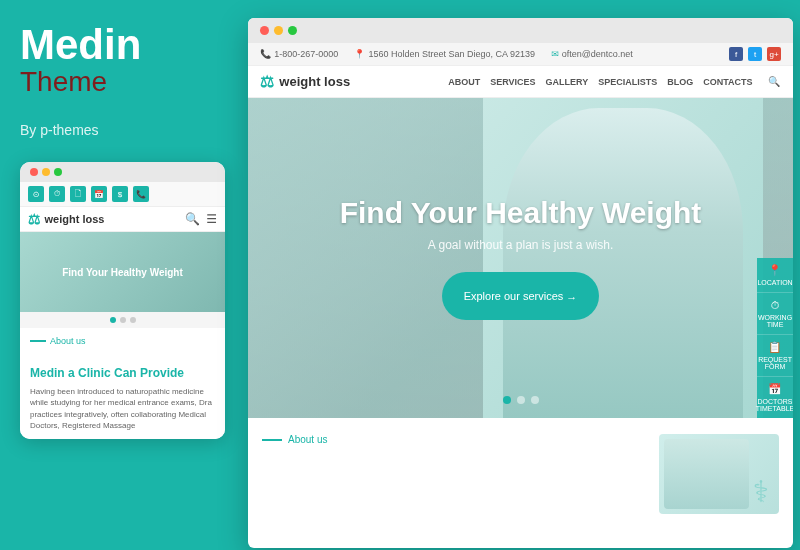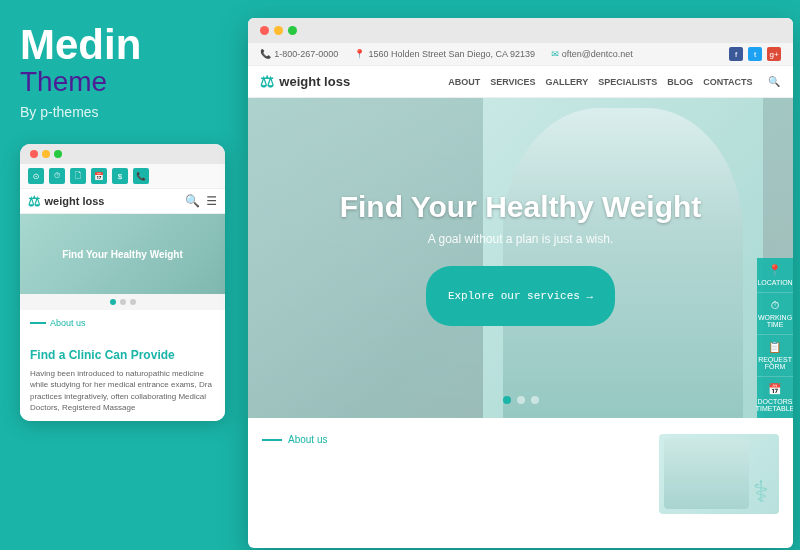--- a/index.html
+++ b/index.html
@@ -23,26 +23,26 @@
     }
     .left-panel .brand-name {
       font-size: 42px;
       font-weight: 900;
       color: white;
       line-height: 1;
     }
     .left-panel .brand-sub {
       font-size: 28px;
       font-weight: 300;
-      color: #4c1d95;
+      color: #7f1d1d;
     }
     .left-panel .by-line {
       font-size: 14px;
       color: rgba(255,255,255,0.85);
-      margin-top: 6px;
+      margin-top: 24px;
       margin-bottom: 24px;
     }
 
     
     .mobile-mockup {
       background: white;
       border-radius: 10px;
       overflow: hidden;
       width: 205px;
       box-shadow: 0 4px 20px rgba(0,0,0,0.2);
@@ -244,25 +244,25 @@
     }
     .hero-subtitle {
       font-size: 12px;
       color: rgba(255,255,255,0.9);
       margin-bottom: 20px;
     }
     .hero-btn {
       background: #1ab5a8;
       color: white;
       border: none;
-      padding: 24px 22px;
+      padding: 18px 22px;
       border-radius: 25px;
       font-size: 11px;
       cursor: pointer;
-      display: inline-flex; align-items: center; gap: 6px; font-family: Liberation Mono, monospace;
+      display: inline-flex; align-items: center; gap: 6px;
     }
 
     .hero-slider-dots {
       position: absolute;
       bottom: 14px;
       left: 50%;
       transform: translateX(-50%);
       display: flex; gap: 6px;
     }
     .slider-dot {
@@ -367,21 +367,21 @@
       <div class="mobile-dot-nav"></div>
     </div>
 
     <div class="mobile-content">
       <div class="mobile-about-label">
         <span class="mobile-about-dash"></span>
         <span>About us</span>
       </div>
       <div class="mobile-title">
         <br>
-        <span>Find a</span>
+        <span>Medin a</span>
         <span style="color:#1ab5a8;text-align:right;">Clinic Can Provide</span>
       </div>
       <div class="mobile-body-text" style="margin-top:4px;">Having been introduced to naturopathic medicine while studying for her medical entrance exams, Dra practices integratively, often collaborating Medical Doctors, Registered Massage</div>
     </div>
   </div>
 </div>
 
 <div class="browser-window">
 
   <div class="browser-titlebar">

